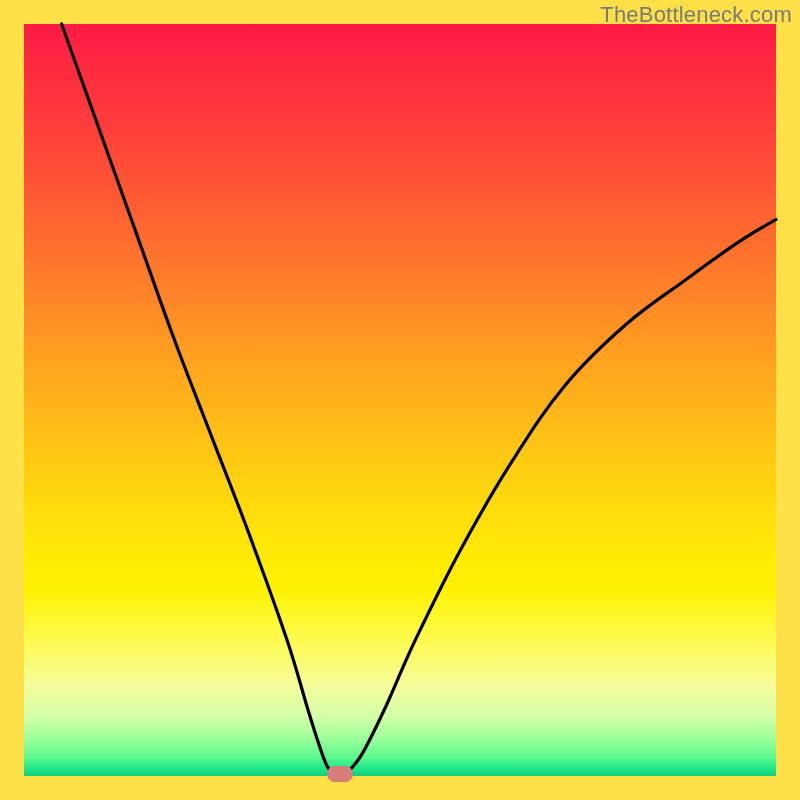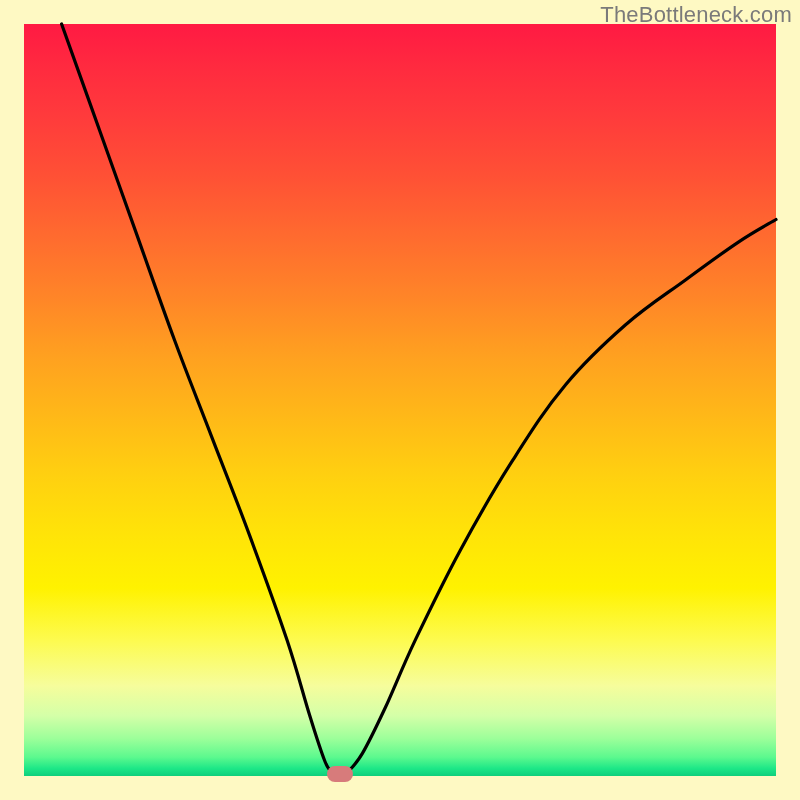--- a/index.html
+++ b/index.html
@@ -8,21 +8,21 @@
     width: 800px;
     height: 800px;
     background: #000;
     overflow: hidden;
     font-family: Arial, Helvetica, sans-serif;
   }
   .outer {
     position: relative;
     width: 800px;
     height: 800px;
-    background: #fef9c3;
+    background: #fde047;
   }
   .plot-area {
     position: absolute;
     left: 24px;
     top: 24px;
     width: 752px;
     height: 752px;
     
     background: linear-gradient(to bottom,
       #ff1a43 0%,

